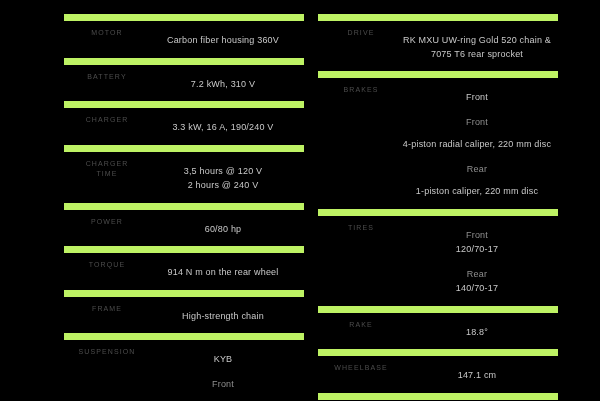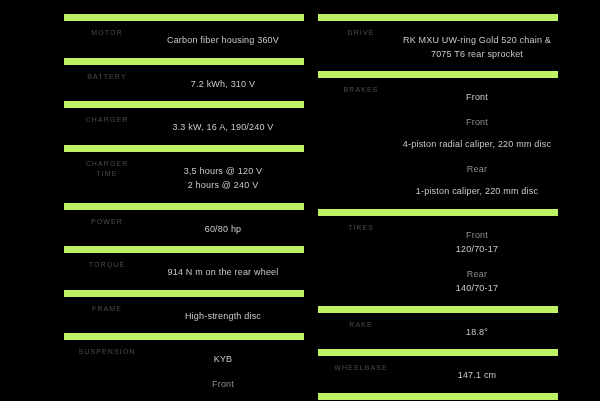--- a/index.html
+++ b/index.html
@@ -98,21 +98,21 @@
     <div class="row">
       <div class="lbl">TORQUE</div>
       <div class="val">
         <div class="v">914 N m on the rear wheel</div>
       </div>
     </div>
 
     <div class="row">
       <div class="lbl">FRAME</div>
       <div class="val">
-        <div class="v">High-strength disc</div>
+        <div class="v">High-strength chain</div>
       </div>
     </div>
 
     <div class="row">
       <div class="lbl">SUSPENSION</div>
       <div class="val">
         <div class="v">KYB</div>
         <div class="s">Front</div>
         <div class="s">Rear</div>
 

